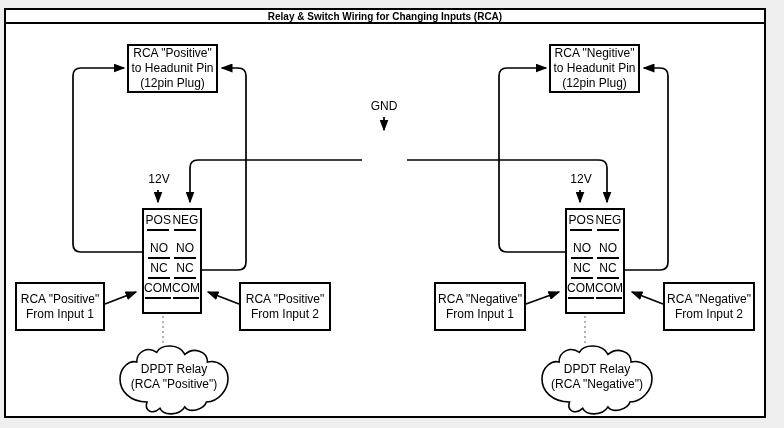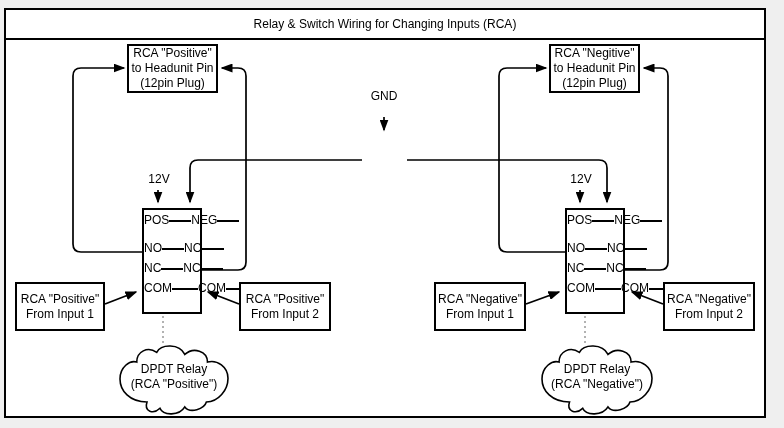--- a/index.html
+++ b/index.html
@@ -9,38 +9,38 @@
     background:#efefef;
     font-family:"Liberation Sans", sans-serif;
     color:#000;
     overflow:hidden;
   }
   .frame{
     position:absolute;left:4px;top:8px;width:762px;height:410px;
     box-sizing:border-box;border:2px solid #000;background:#fff;z-index:0;
   }
   .titlebar{
-    position:absolute;left:4px;top:8px;width:762px;height:32px;
+    position:absolute;left:4px;top:8px;width:762px;height:16px;
     box-sizing:border-box;border:2px solid #000;
     display:flex;align-items:center;justify-content:center;
-    font-size:12px;font-weight:normal;z-index:2;background:#fff;
+    font-size:10px;font-weight:bold;z-index:2;background:#fff;
   }
   svg.wires{position:absolute;left:0;top:0;z-index:1;}
   .box{
     position:absolute;box-sizing:border-box;background:#fff;border:2px solid #000;
     display:flex;flex-direction:column;align-items:center;justify-content:center;
     text-align:center;font-size:12px;line-height:15px;z-index:2;
   }
   .box.small-lh{line-height:14px;}
   .label{
     position:absolute;text-align:center;font-size:12px;line-height:14px;z-index:2;
   }
   .relay{justify-content:flex-start;}
   .trow{position:absolute;left:0;right:0;display:flex;justify-content:space-evenly;}
-  .term{display:flex;align-items:center;}
+  .term{display:flex;flex-direction:column;align-items:center;}
   .tick{width:22px;height:2px;background:#000;margin-top:1px;}
   .trow.comrow .tick{width:26px;}
   .cloudtext{line-height:15px;}
 </style>
 </head>
 <body>
 
 <div class="stage">
 
   <div class="frame"></div>
@@ -87,21 +87,21 @@
     <span>RCA "Positive"</span>
     <span>to Headunit Pin</span>
     <span>(12pin Plug)</span>
   </div>
   <div class="box" style="left:549px;top:44px;width:91px;height:49px">
     <span>RCA "Negitive"</span>
     <span>to Headunit Pin</span>
     <span>(12pin Plug)</span>
   </div>
 
-  <div class="label" style="left:364px;top:89px;width:40px">GND</div>
+  <div class="label" style="left:364px;top:99px;width:40px">GND</div>
 
   <div class="label" style="left:139px;top:172px;width:40px">12V</div>
   <div class="label" style="left:561px;top:172px;width:40px">12V</div>
 
   <div class="box relay" style="left:142px;top:208px;width:60px;height:106px">
     <div class="trow" style="top:3px">
       <span class="term">
           <span>POS</span>
           <span class="tick"></span>
         </span>

